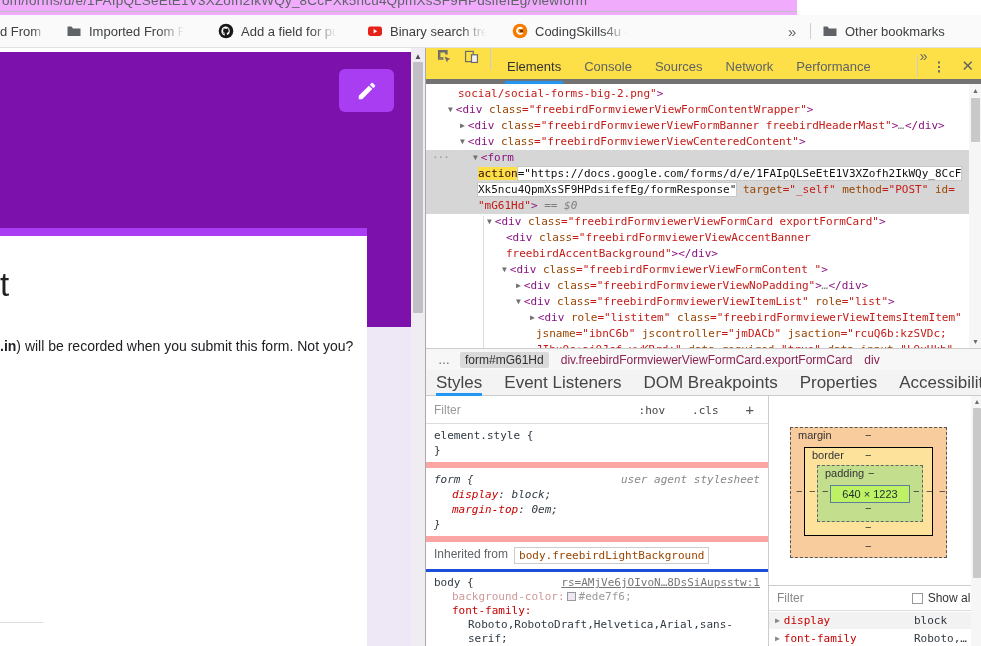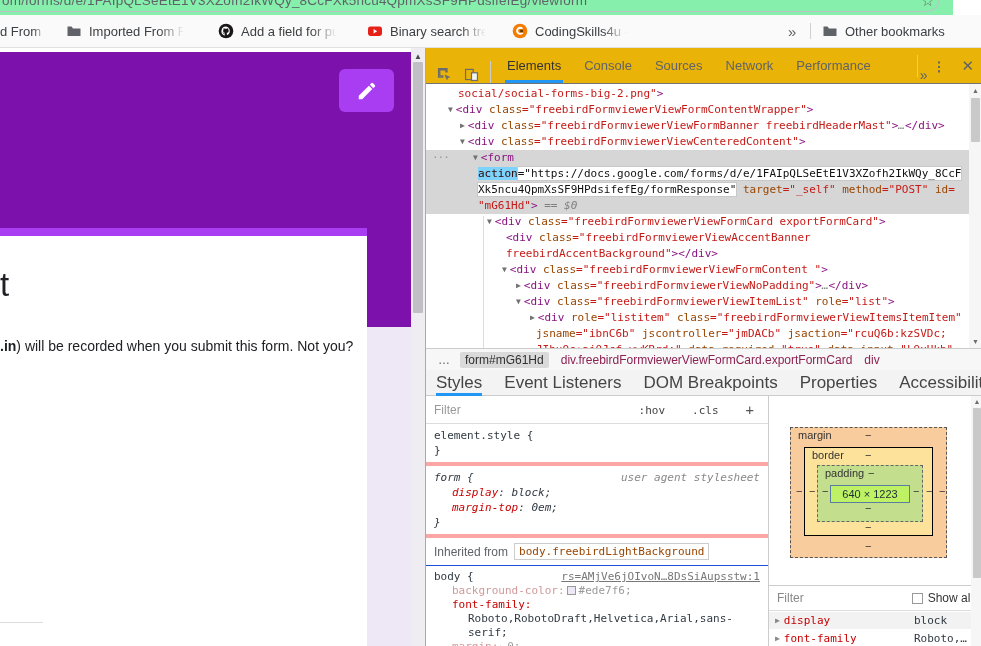--- a/index.html
+++ b/index.html
@@ -1,20 +1,20 @@
 <!DOCTYPE html>
 <html><head>
 <meta charset="utf-8">
 <style>
   * { margin:0; padding:0; box-sizing:border-box; }
   html,body { width:981px; height:646px; overflow:hidden; background:#fff;
     font-family:"Liberation Sans", sans-serif; }
 
   
-  #topbar { position:absolute; left:0; top:0; width:953px; height:15px; background:#86efac; overflow:hidden; }
+  #topbar { position:absolute; left:0; top:0; width:797px; height:15px; background:#f0abfc; overflow:hidden; }
   #url-text { position:absolute; left:2px; top:-7px; font-size:13.5px; color:#5f6368; letter-spacing:.2px; white-space:nowrap; }
   #omnibox-edge { position:absolute; left:0; top:-14px; width:940px; height:26px;
     border:1px solid #bdc1c6; border-radius:0 0 14px 0; border-left:none; border-top:none; }
   #star-icon { position:absolute; left:921px; top:-8px; font-size:15px; color:#5f6368; }
   #menu-dots { position:absolute; left:953px; top:-6px; font-size:13px; color:#5f6368; font-weight:bold; }
 
   
   #bookmarks { position:absolute; left:0; top:15px; width:981px; height:33px; background:#fbfafa; border-bottom:1px solid #e2e0e0; }
   .bm-item { position:absolute; top:0; height:32px; display:flex; align-items:center; font-size:13px; color:#3c4043; white-space:nowrap; }
   .bm-label { -webkit-mask-image:linear-gradient(90deg,#000 72%,transparent 98%); mask-image:linear-gradient(90deg,#000 72%,transparent 98%); overflow:hidden; }
@@ -34,21 +34,21 @@
   #form-title-frag { position:absolute; left:0px; top:30px; font-size:33px; color:#202124; }
   #email-notice { position:absolute; left:0px; top:102px; font-size:14px; color:#202124; white-space:nowrap; }
   #card-divider { position:absolute; left:0; top:386px; width:43px; border-top:1px solid #dadce0; }
   
   #page-scroll { position:absolute; left:411px; top:0; width:14px; height:598px; background:#f0edf2; }
   #page-scroll-up { position:absolute; left:0; top:4px; width:14px; text-align:center; font-size:8px; color:#4a4a4a; }
   #page-scroll-thumb { position:absolute; left:2px; top:14px; width:10px; height:251px; background:#c2bec5; border-radius:1px; }
 
   
   #devtools { position:absolute; left:425px; top:48px; width:556px; height:598px; background:#fff; border-left:1px solid #a9a9a9; }
-  #dt-toolbar { position:absolute; left:0; top:0; width:556px; height:36px; background:#eab308; border-bottom:1px solid #737373; display:flex; align-items:flex-end; }
+  #dt-toolbar { position:absolute; left:0; top:0; width:556px; height:36px; background:#fde047; border-bottom:5px solid #737373; display:flex; align-items:flex-start; }
   .dt-icon { display:inline-flex; margin-left:10px; }
   .dt-tbsep { width:1px; height:22px; background:#ccc; margin-left:10px; }
   #dt-tabs { display:flex; margin-left:14px; height:36px; }
   .dt-tab { font-size:13px; color:#5f6368; padding:0 2px; margin-right:19px; display:flex; align-items:center; position:relative; }
   .dt-tab.active { color:#333; }
   .dt-tab.active::after { content:""; position:absolute; left:0; right:0; bottom:0; height:3px; background:#2196f3; }
   #dt-tab-more { font-size:14px; color:#5f6368; margin-left:28px; }
   #dt-right { position:absolute; right:8px; top:0; height:36px; display:flex; align-items:center; }
   #dt-right .sep { width:1px; height:22px; background:#ccc; margin-right:14px; }
   #dt-menu-dots { font-size:13px; color:#5f6368; font-weight:bold; margin-right:16px; }
@@ -57,21 +57,21 @@
   
   #dt-elements { position:absolute; left:0; top:36px; width:543px; height:264px; overflow:hidden;
     font-family:"DejaVu Sans Mono", monospace; font-size:11px; padding-top:2px; }
   .line { position:relative; height:16px; line-height:16px; white-space:nowrap; }
   .line.sel { background:#d6d6d6; }
   .tk-a { color:#727272; font-size:8px; vertical-align:1px; margin-right:3px; }
   .tk-t { color:#881280; }
   .tk-at { color:#994500; }
   .tk-v { color:#c41a16; }
   .tk-m { color:#7f7f7f; font-style:italic; }
-  .tk-hl { color:#2d0600; background:#7dd3fc; }
+  .tk-hl { color:#2d0600; background:#fde047; }
   .tk-eb { color:#111; background:#fff; box-shadow:0 0 0 1px #c8c8c8; }
   .gutter { position:absolute; left:6px; top:0; color:#999; letter-spacing:-1px; }
   #indent-guide { position:absolute; left:57px; top:132px; width:1px; height:132px; background:#dadce0; }
   #el-scroll { position:absolute; left:543px; top:36px; width:13px; height:264px; background:#f6f6f6; }
   #el-scroll .arr { position:absolute; left:0; width:13px; text-align:center; font-size:7px; color:#6d6d6d; }
   #el-thumb { position:absolute; left:2px; top:14px; width:9px; height:44px; background:#c9c9c9; border-radius:1px; }
 
   
   #dt-crumbs { position:absolute; left:0; top:300px; width:556px; height:22px; background:#f7f7f7; border-top:1px solid #ccc;
     display:flex; align-items:center; font-size:12px; overflow:hidden; }
@@ -86,33 +86,33 @@
   .sub-tab.active::after { content:""; position:absolute; left:0; right:0; bottom:0; height:3px; background:#2196f3; }
 
   
   #dt-styles { position:absolute; left:0; top:348px; width:342px; height:250px; overflow:hidden; }
   #styles-filter-row { position:relative; height:28px; border-bottom:1px solid #ddd; display:flex; align-items:center; }
   #styles-filter-input { border:none; outline:none; font-size:12px; color:#333; width:180px; margin-left:8px; background:transparent; }
   #styles-filter-input::placeholder { color:#999; }
   #styles-controls { position:absolute; right:14px; top:0; height:28px; display:flex; align-items:center; gap:27px;
     font-family:"DejaVu Sans Mono", monospace; font-size:11px; color:#444; }
   #styles-controls .plus { font-size:14px; color:#555; }
-  .css-sec { border-bottom:4px solid #fca5a5; padding:4px 8px; font-family:"DejaVu Sans Mono", monospace; font-size:11px; line-height:15px; color:#303942; }
+  .css-sec { border-bottom:6px solid #fca5a5; padding:4px 8px; font-family:"DejaVu Sans Mono", monospace; font-size:11px; line-height:15px; color:#303942; }
   .css-sec.ua { font-style:italic; }
   .css-row { white-space:nowrap; }
   .css-row.prop { padding-left:18px; }
   .css-row.prop2 { padding-left:34px; }
   .sel-head { display:flex; justify-content:space-between; }
   .origin { color:#888; font-style:italic; }
   .origin-link { color:#777; text-decoration:underline; font-style:normal; overflow:hidden; max-width:205px; white-space:nowrap; }
   .p-name { color:#c80000; }
   .p-name.dim { color:#cf9a9a; }
   .p-val.dim { color:#9a9a9a; }
   .brace { color:#303942; }
-  #inherited-strip { padding:5px 8px; border-bottom:1px solid #1d4ed8; font-size:12px; color:#5f6368; display:flex; align-items:center; }
+  #inherited-strip { padding:5px 8px; border-bottom:3px solid #1d4ed8; font-size:12px; color:#5f6368; display:flex; align-items:flex-start; }
   #inherited-sel { font-family:"DejaVu Sans Mono", monospace; font-size:11px; color:#994500; border:1px solid #ccc; background:#fff; padding:1px 4px; margin-left:6px; }
   .swatch { display:inline-block; width:9px; height:9px; border:1px solid #999; background:#ede7f6; margin:0 3px -1px 2px; }
   .exp-arrow { color:#888; font-size:8px; margin:0 2px; }
   #body-sec .css-row { line-height:14px; }
 
   
   #dt-computed { position:absolute; left:342px; top:348px; width:214px; height:250px; border-left:1px solid #ccc; overflow:hidden; }
   .bm-box { position:absolute; }
   #bm-margin { left:21px; top:31px; width:157px; height:131px; background:#f9cc9d; border:1px dashed #555; }
   #bm-border { left:35px; top:51px; width:129px; height:89px; background:#fde29c; border:1px solid #000; }

